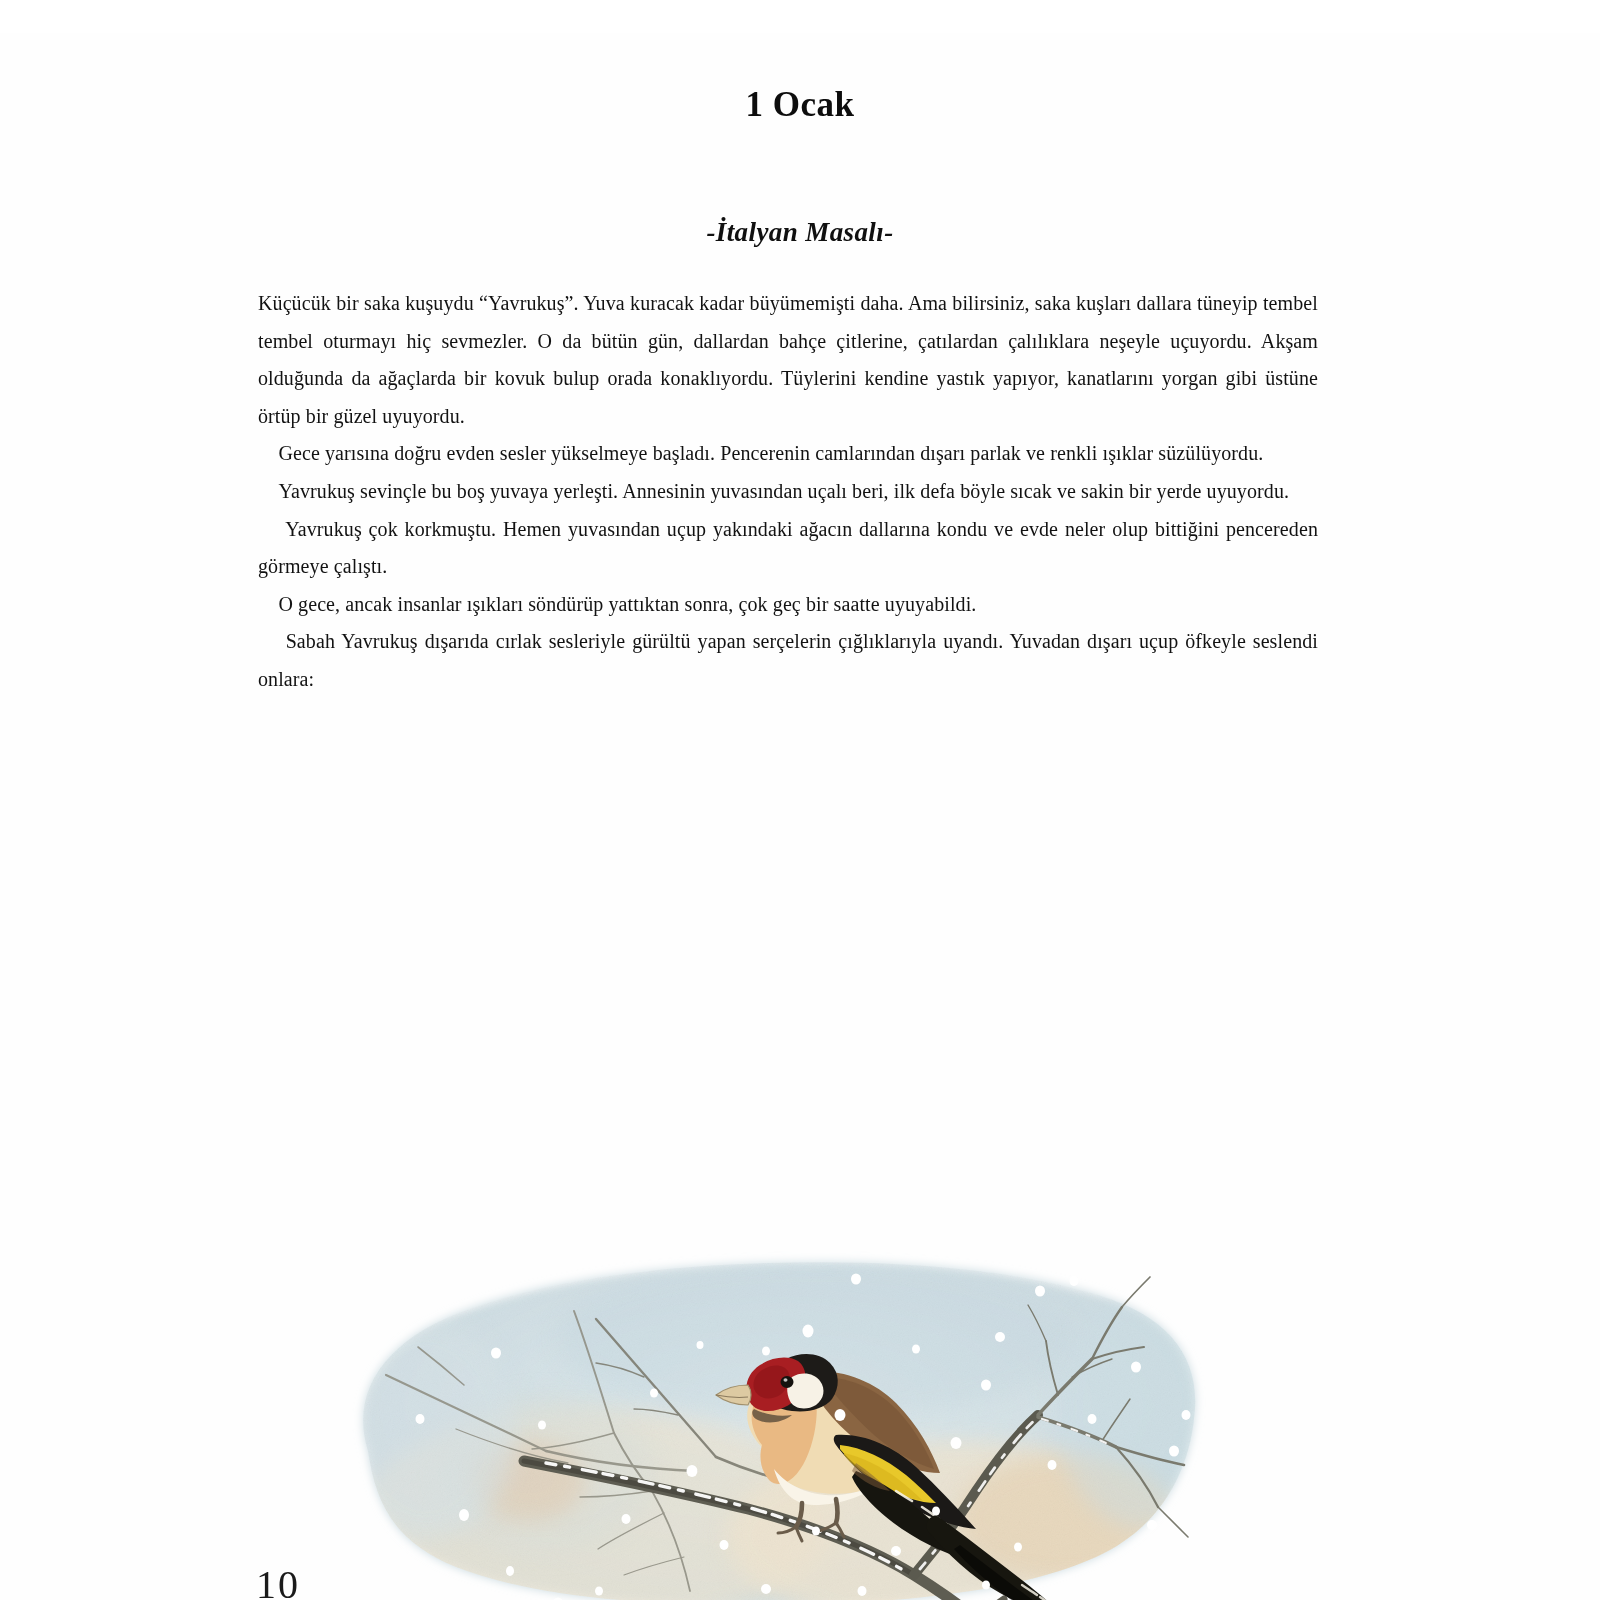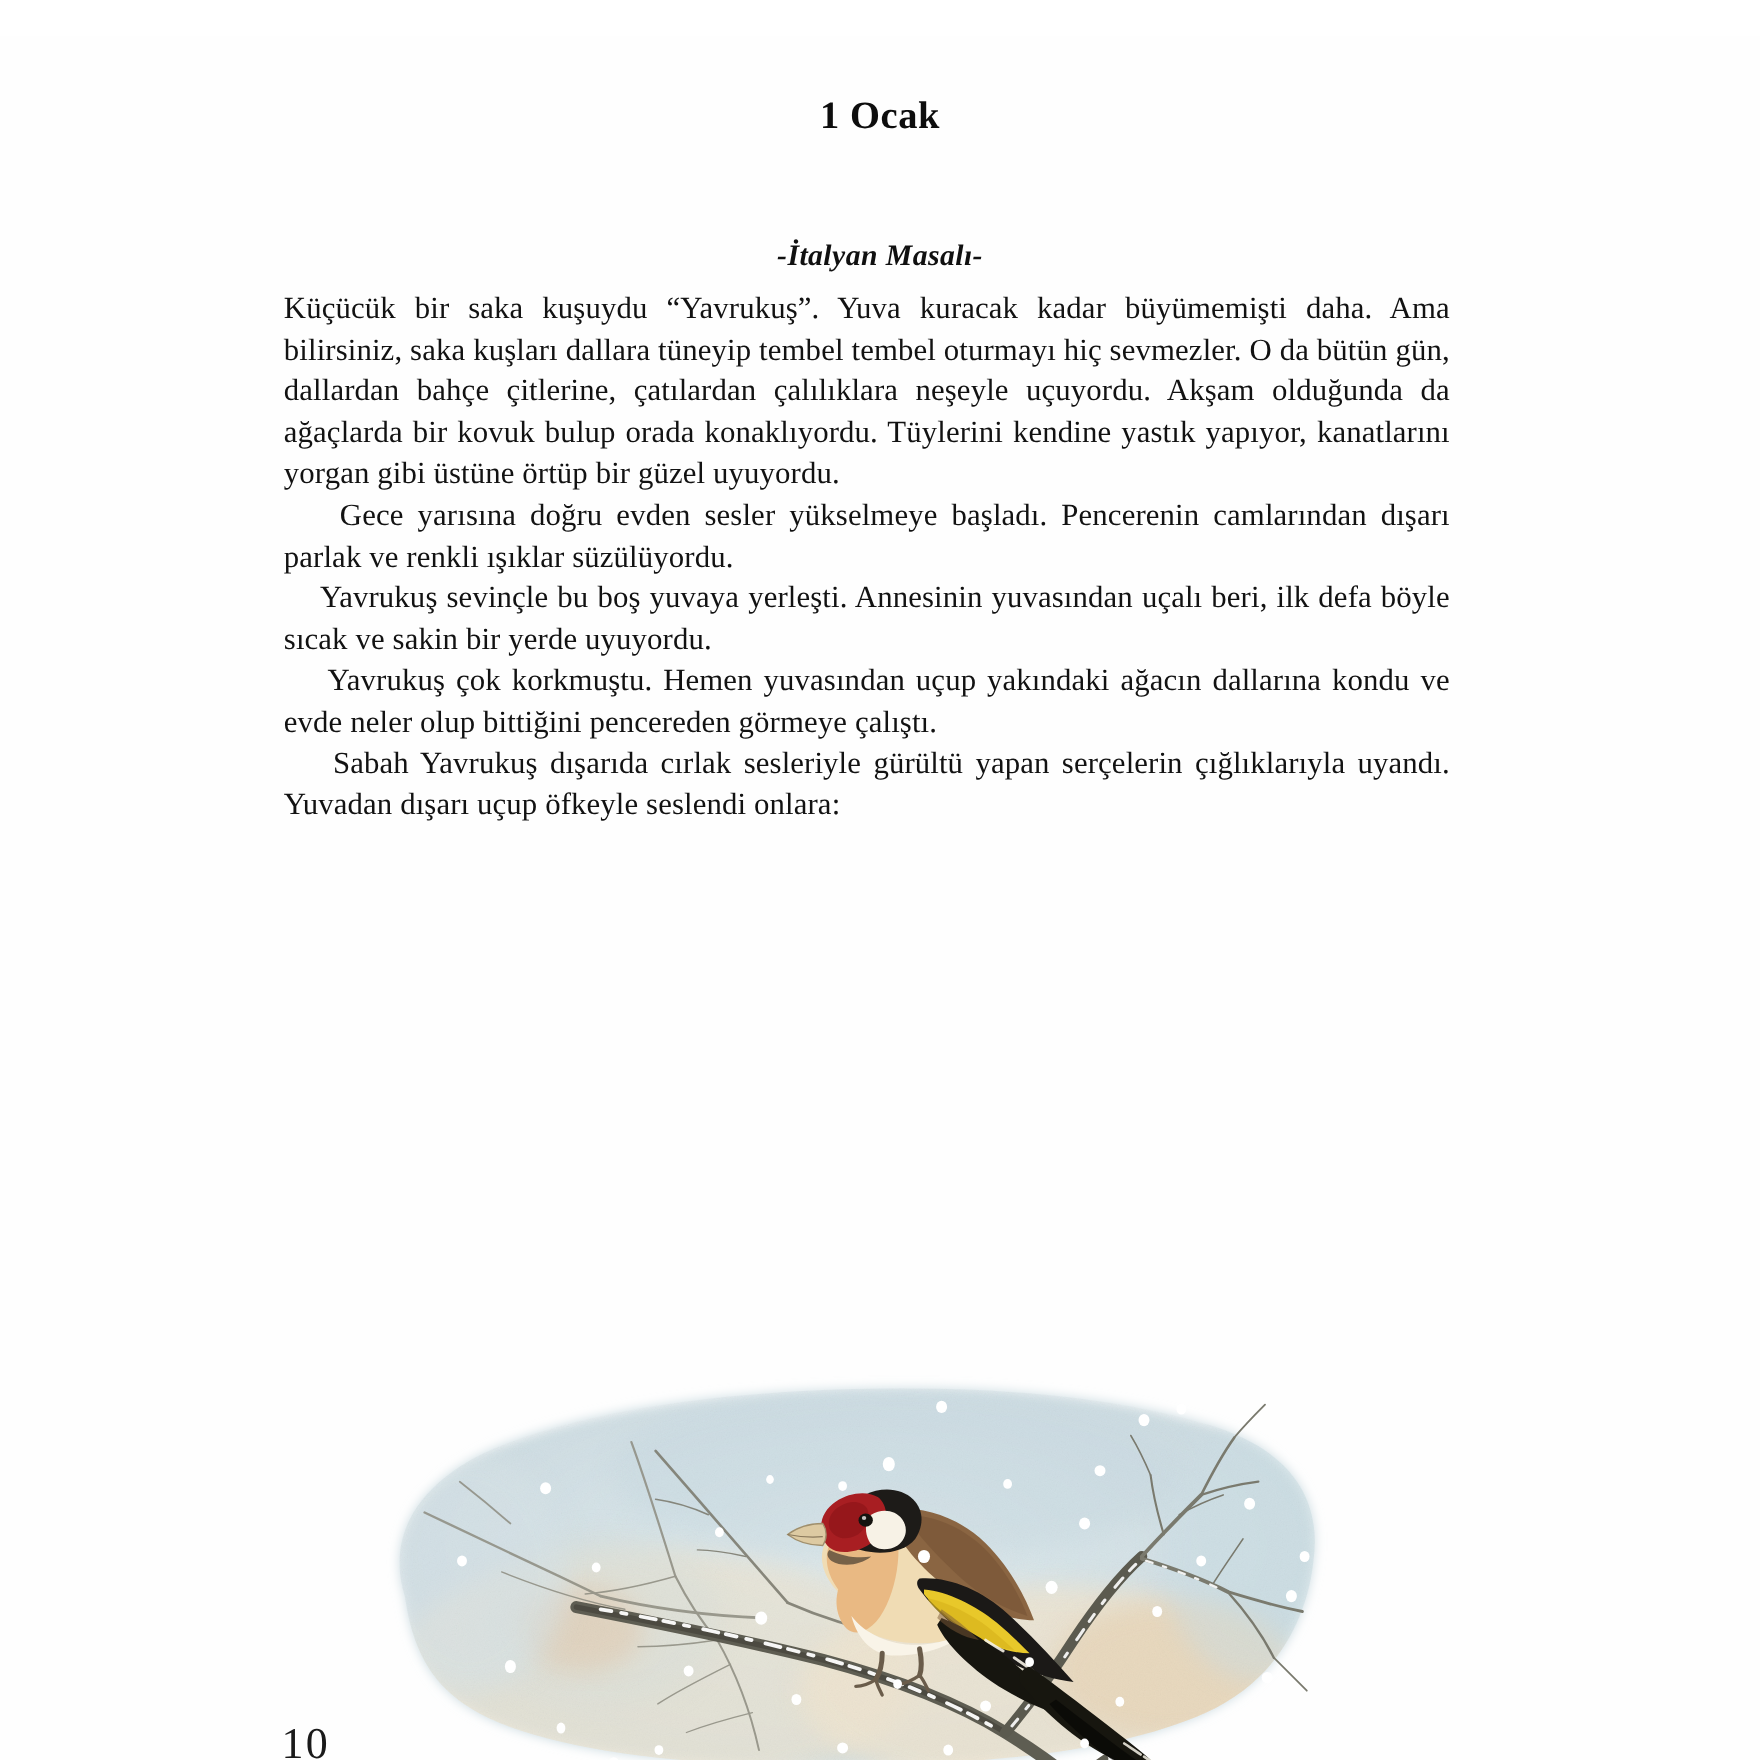--- a/index.html
+++ b/index.html
@@ -55,23 +55,23 @@
     font-style: italic;
     font-size: 27px;
     letter-spacing: 0.4px;
     color: #101010;
   }
 
   
   .body-text {
     position: absolute;
     left: 258px;
-    top: 229px;
+    top: 252px;
     width: 1060px;
-    font-size: 28px;
+    font-size: 20px;
     line-height: 37.6px;
     text-align: justify;
     text-justify: inter-word;
     color: #121212;
     letter-spacing: 0.1px;
   }
   .body-text p {
     margin: 0;
     text-indent: 0;
     white-space: pre-wrap;
@@ -110,20 +110,21 @@
   <div class="date-head">1 Ocak</div>
 
 
   <div class="story-subtitle">-İtalyan Masalı-</div>
 
   <div class="body-text">
     <p>Küçücük bir saka kuşuydu “Yavrukuş”. Yuva kuracak kadar büyümemişti daha. Ama bilirsiniz, saka kuşları dallara tüneyip tembel tembel oturmayı hiç sevmezler. O da bütün gün, dallardan bahçe çitlerine, çatılardan çalılıklara neşeyle uçuyordu. Akşam olduğunda da ağaçlarda bir kovuk bulup orada konaklıyordu. Tüylerini kendine yastık yapıyor, kanatlarını yorgan gibi üstüne örtüp bir güzel uyuyordu.</p>
     <p>    Gece yarısına doğru evden sesler yükselmeye başladı. Pencerenin camlarından dışarı parlak ve renkli ışıklar süzülüyordu.</p>
     <p>    Yavrukuş sevinçle bu boş yuvaya yerleşti. Annesinin yuvasından uçalı beri, ilk defa böyle sıcak ve sakin bir yerde uyuyordu.</p>
     <p>    Yavrukuş çok korkmuştu. Hemen yuvasından uçup yakındaki ağacın dallarına kondu ve evde neler olup bittiğini pencereden görmeye çalıştı.</p>
+    <p>    O gece, ancak insanlar ışıkları söndürüp yattıktan sonra, çok geç bir saatte uyuyabildi.</p>
     <p>    Sabah Yavrukuş dışarıda cırlak sesleriyle gürültü yapan serçelerin çığlıklarıyla uyandı. Yuvadan dışarı uçup öfkeyle seslendi onlara:</p>
   </div>
 
   <div class="illustration">
     <svg viewBox="0 0 920 400" xmlns="http://www.w3.org/2000/svg">
       <defs>
         <filter id="soft" x="-15%" y="-15%" width="130%" height="130%">
           <feGaussianBlur stdDeviation="5"></feGaussianBlur>
         </filter>
         <filter id="soft2" x="-20%" y="-20%" width="140%" height="140%">

